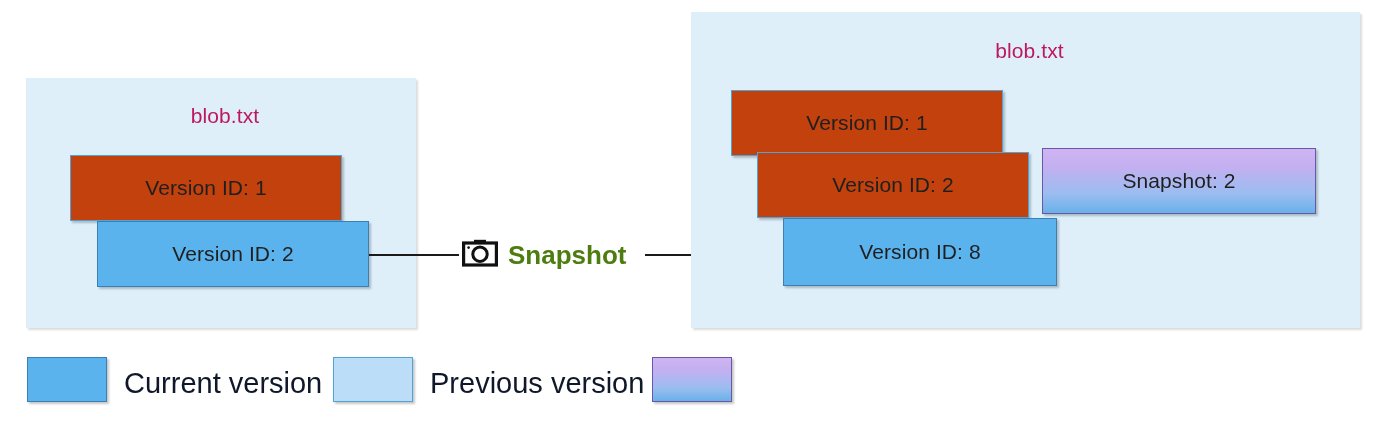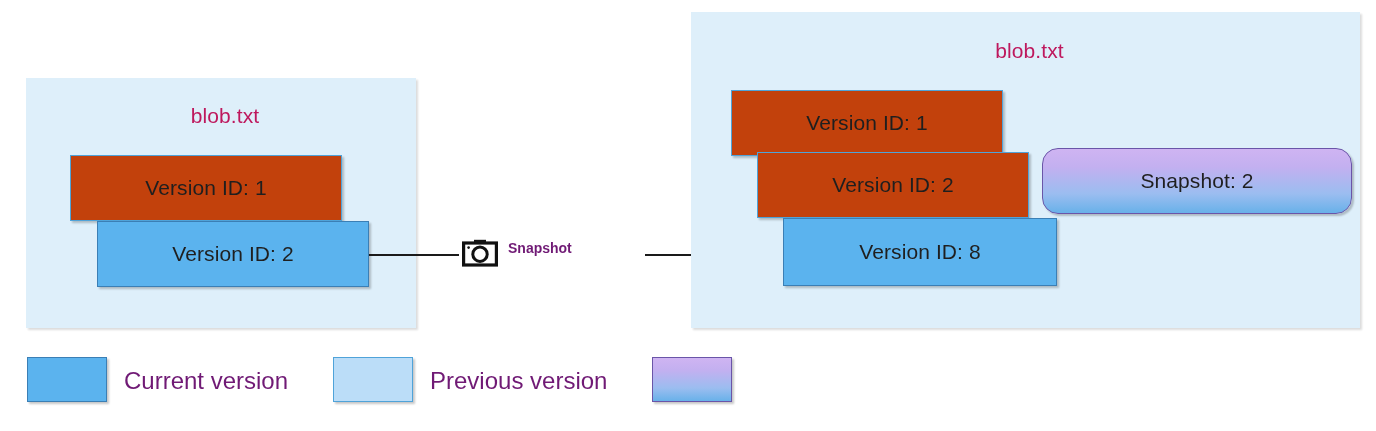--- a/index.html
+++ b/index.html
@@ -69,45 +69,45 @@
   .arrow-head {
     position: absolute;
     width: 0;
     height: 0;
     border-top: 7px solid transparent;
     border-bottom: 7px solid transparent;
     border-left: 13px solid #1a1a1a;
   }
   .snapshot-label {
     position: absolute;
-    font-size: 14px;
+    font-size: 26px;
     font-weight: bold;
-    color: #701a75;
+    color: #4d7c0f;
     white-space: nowrap;
   }
   .camera-icon {
     position: absolute;
   }
 
   
   .legend-swatch {
     position: absolute;
     box-sizing: border-box;
     box-shadow: 2px 2px 2px rgba(0,0,0,0.22);
   }
   .legend-swatch.prev    { background: #bbddf8; border: 1px solid #4fa3d9; }
   .legend-swatch.current { background: #5bb3ee; border: 1px solid #3b7fb5; }
   .legend-swatch.snapshot{
     background: linear-gradient(180deg, #cfb4f2 0%, #c3b0f0 28%, #9bbdf0 70%, #68b1e9 100%);
     border: 1px solid #6a55a8;
   }
   .legend-label {
     position: absolute;
-    font-size: 24px;
-    color: #701a75;
+    font-size: 29px;
+    color: #0f172a;
     white-space: nowrap;
   }
 </style>
 </head>
 <body>
 
 <div id="canvas">
 
   <div class="panel" style="left:26px; top:78px; width:390px; height:250px;">
     <div class="panel-title" style="top:26px;">blob.txt</div>
@@ -142,21 +142,21 @@
   </div>
 
   <div class="vbox prev" style="left:731px; top:90px; width:272px; height:66px;">
     <span>Version ID: 1</span>
   </div>
 
   <div class="vbox prev" style="left:757px; top:152px; width:272px; height:66px;">
     <span>Version ID: 2</span>
   </div>
 
-  <div class="vbox snapshot" style="left:1042px; top:148px; width:310px; height:66px;border-radius:16px;">
+  <div class="vbox snapshot" style="left:1042px; top:148px; width:274px; height:66px;">
     <span>Snapshot: 2</span>
   </div>
 
   <div class="vbox current" style="left:783px; top:218px; width:274px; height:68px;">
     <span>Version ID: 8</span>
   </div>
 
   <div class="legend-swatch current" style="left:27px; top:357px; width:80px; height:45px;"></div>
   <div class="legend-label" style="left:124px; top:367px;">Current version</div>
 

